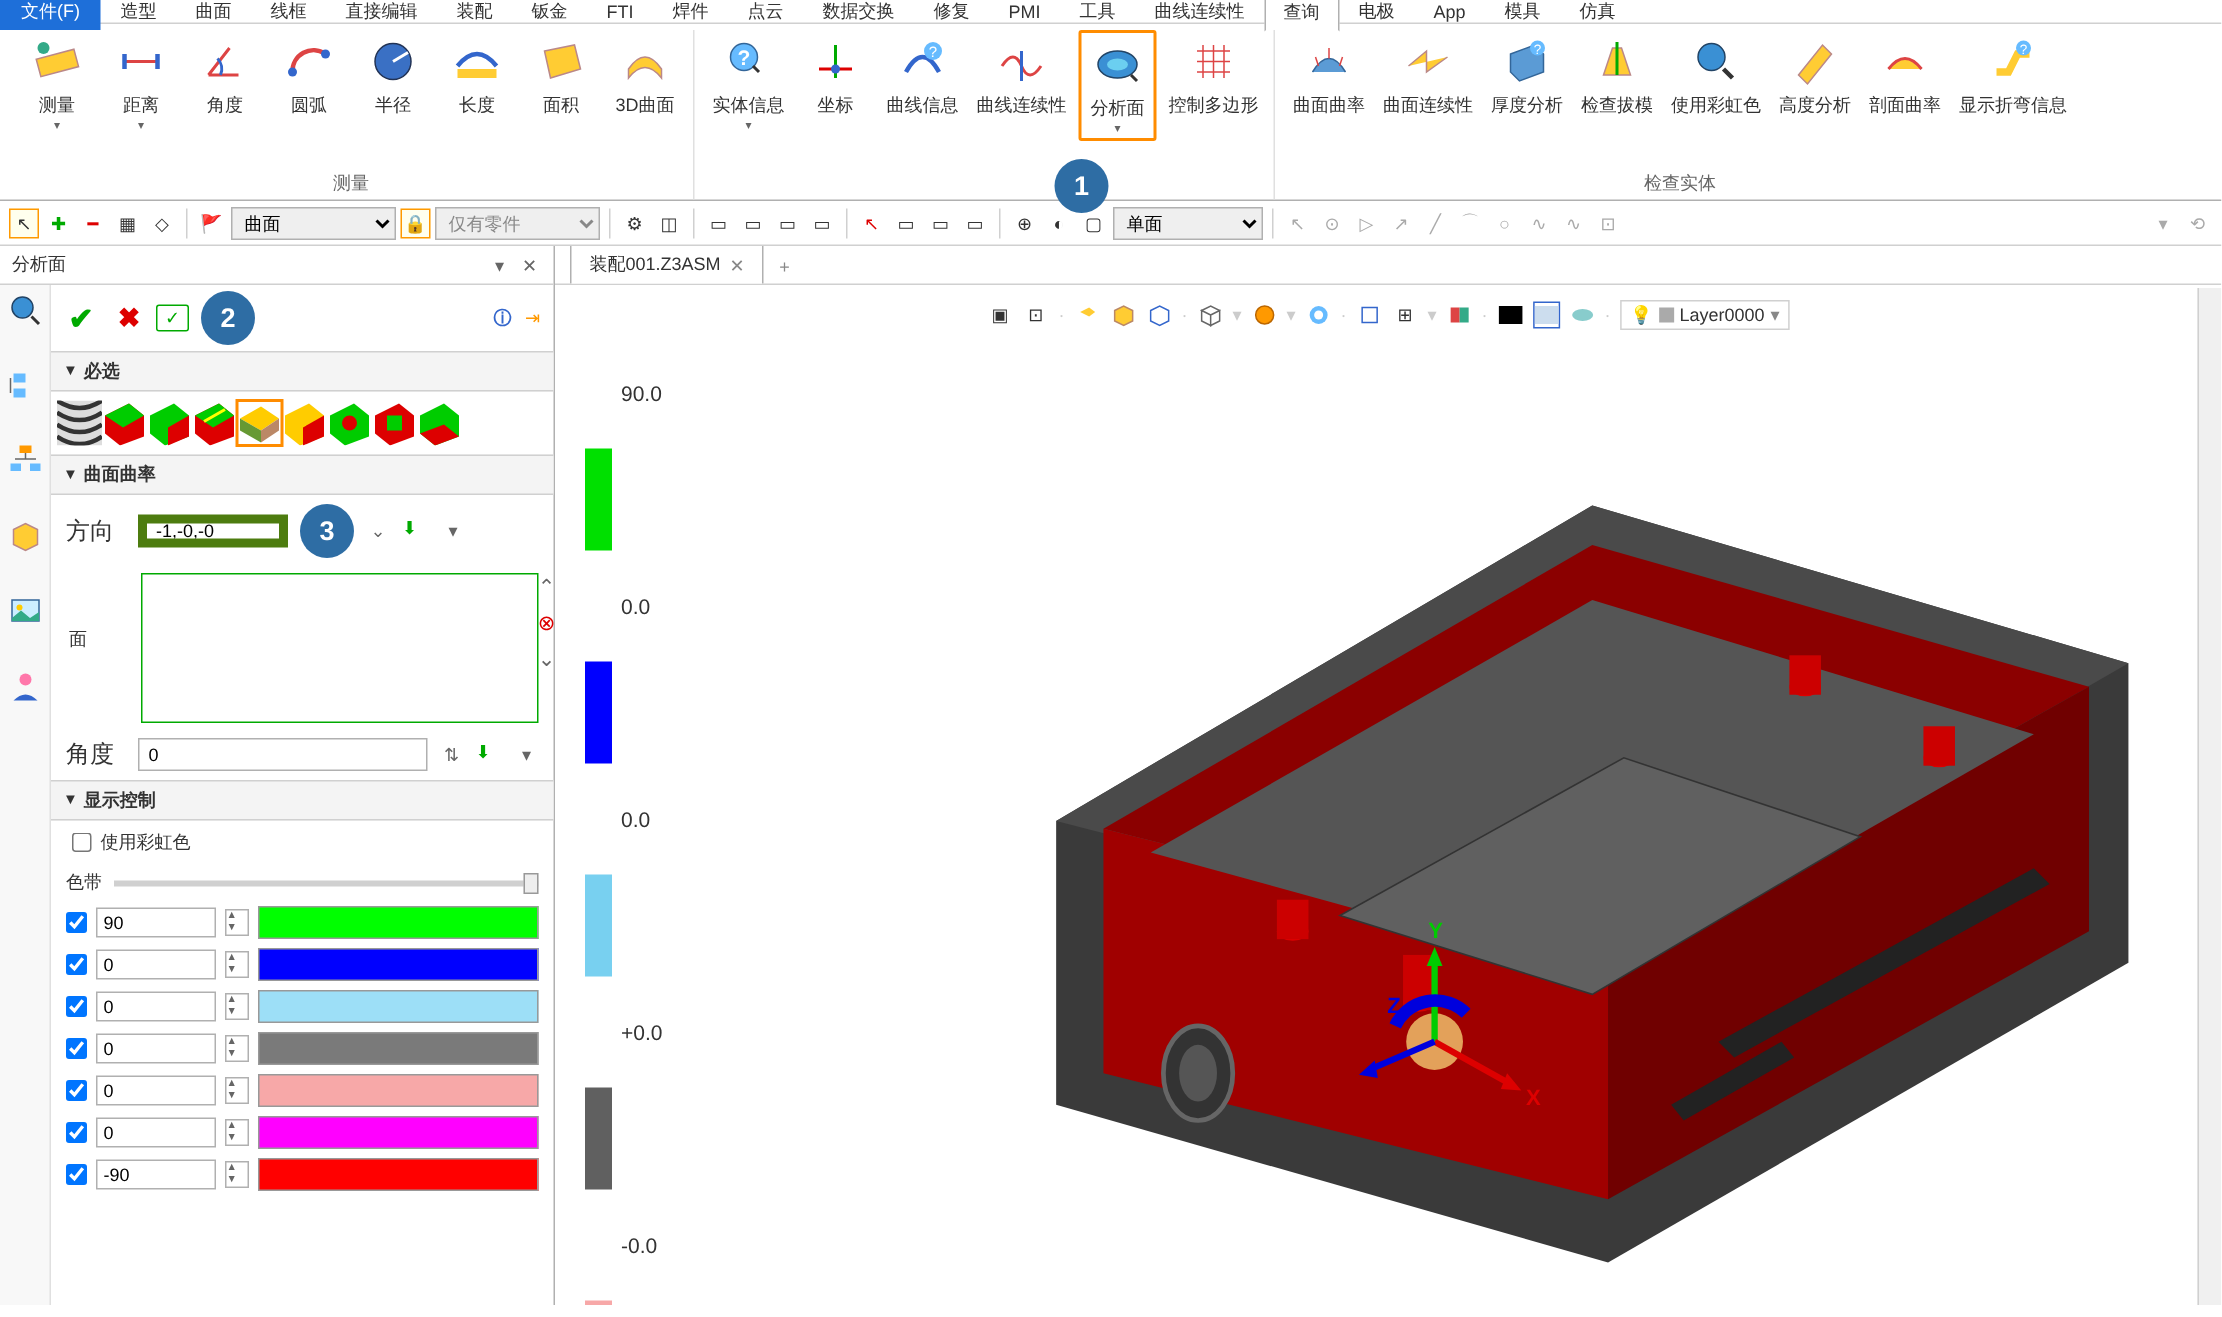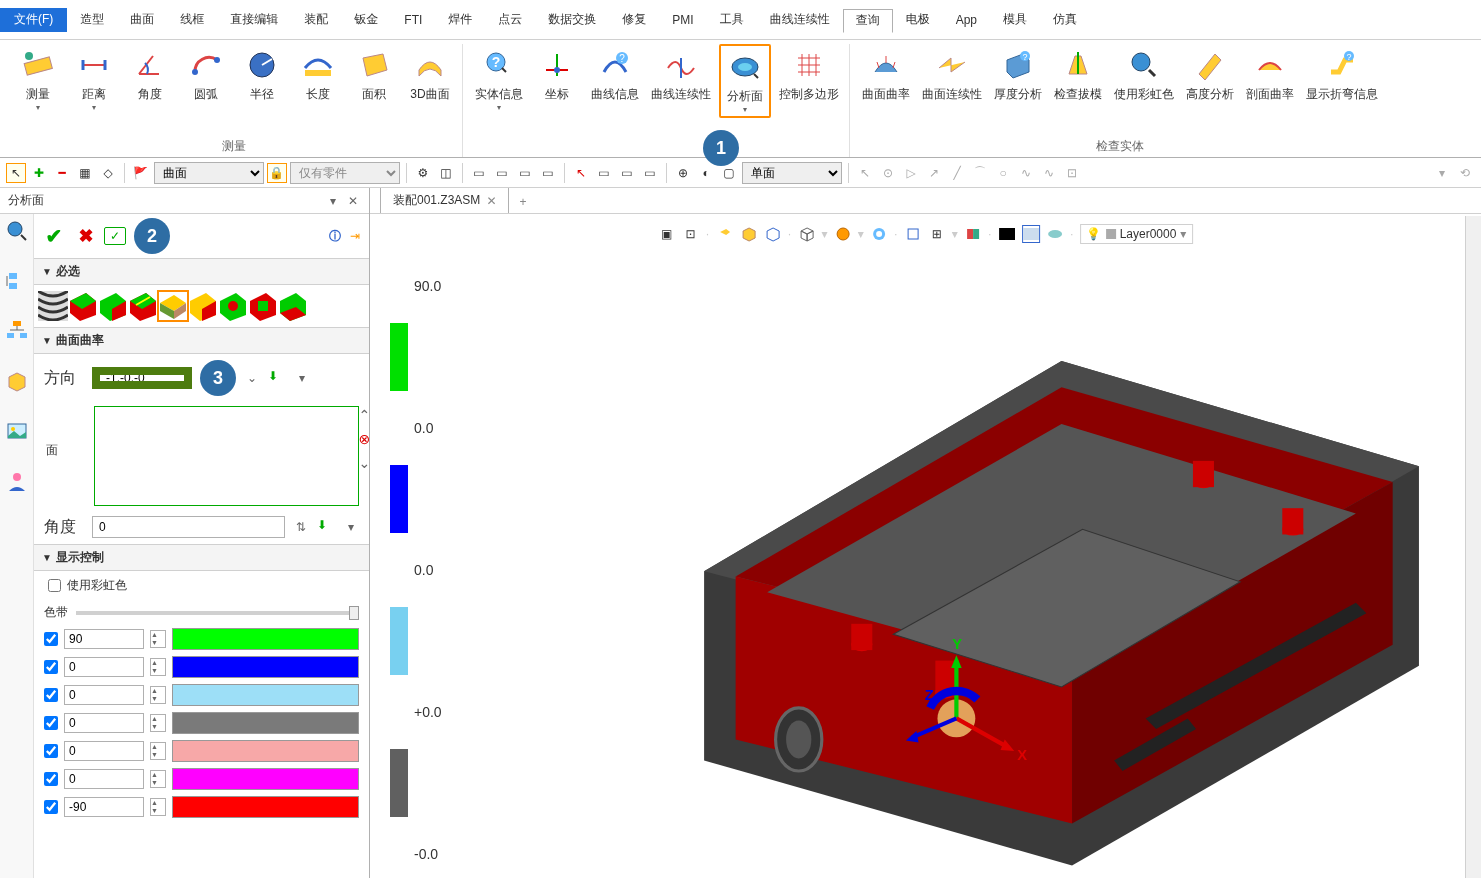--- a/index.html
+++ b/index.html
@@ -1,18 +1,18 @@
 <!DOCTYPE html>
 <html><head>
 <meta charset="utf-8">
 <style>
 * { margin: 0; padding: 0; box-sizing: border-box; font-family: "Microsoft YaHei", Arial, sans-serif; }
 body { font-size: 12px; background: #fff; color: #333; overflow: hidden; }
 
-.menubar { display: flex; background: #fff; border-bottom: 1px solid #d0d0d0; height: 40px; align-items: center; }
+.menubar { display: flex; background: #fff; border-bottom: 1px solid #d0d0d0; height: 16px; align-items: center; }
 .menubar .file { background: #1e6fd9; color: #fff; padding: 3px 14px; height: 24px; display: flex; align-items: center; }
 .menubar .tab { padding: 3px 12px; cursor: pointer; height: 24px; display: flex; align-items: center; border: 1px solid transparent; }
 .menubar .tab.active { background: #fff; border: 1px solid #b0b0b0; border-bottom: 1px solid #fff; position: relative; top: 1px; }
 
 .ribbon { display: flex; background: #fff; border-bottom: 1px solid #b0b0b0; height: 118px; padding: 4px 6px 0; gap: 2px; }
 .ribbon-group { display: flex; flex-direction: column; align-items: center; padding: 0 6px; border-right: 1px solid #e0e0e0; }
 .ribbon-group:last-child { border-right: none; }
 .ribbon-items { display: flex; gap: 4px; }
 .ribbon-item { display: flex; flex-direction: column; align-items: center; padding: 2px 4px; cursor: pointer; min-width: 52px; position: relative; }
 .ribbon-item.highlighted { border: 2px solid #ff8c00; border-radius: 2px; }
@@ -49,21 +49,21 @@
 .section-header { display: flex; align-items: center; padding: 4px 8px; background: #f4f4f4; border-top: 1px solid #d0d0d0; border-bottom: 1px solid #d0d0d0; font-weight: bold; font-size: 12px; }
 .section-header .tri { margin-right: 4px; font-size: 10px; }
 
 .thumb-row { display: flex; gap: 0; padding: 6px 4px; flex-wrap: wrap; }
 .thumb { width: 30px; height: 30px; cursor: pointer; position: relative; }
 .thumb.highlighted { outline: 2px solid #ff8c00; outline-offset: -1px; }
 
 .form-row { display: flex; align-items: center; padding: 6px 10px; gap: 8px; position: relative; }
 .form-row label { width: 40px; font-size: 16px; }
 .form-row input[type="text"] { flex: 1; height: 22px; border: 1px solid #b0b0b0; padding: 0 6px; font-size: 12px; }
-.form-row input.highlighted { border: 8px solid #4d7c0f; }
+.form-row input.highlighted { border: 6px solid #4d7c0f; }
 .form-row .dd { width: 16px; text-align: center; color: #666; cursor: pointer; }
 .form-row .action-icon { width: 18px; height: 18px; cursor: pointer; color: #0a0; }
 
 .face-box { margin: 4px 10px 4px 60px; height: 100px; border: 1px solid #0a0; position: relative; }
 .face-box-controls { position: absolute; right: -24px; top: 0; display: flex; flex-direction: column; gap: 8px; }
 .face-box-controls span { cursor: pointer; color: #666; font-size: 14px; }
 
 .color-row { display: flex; align-items: center; padding: 3px 10px; gap: 6px; }
 .color-row input[type="checkbox"] { width: 14px; height: 14px; }
 .color-row .num-input { width: 80px; height: 20px; border: 1px solid #b0b0b0; padding: 0 4px; font-size: 12px; }

